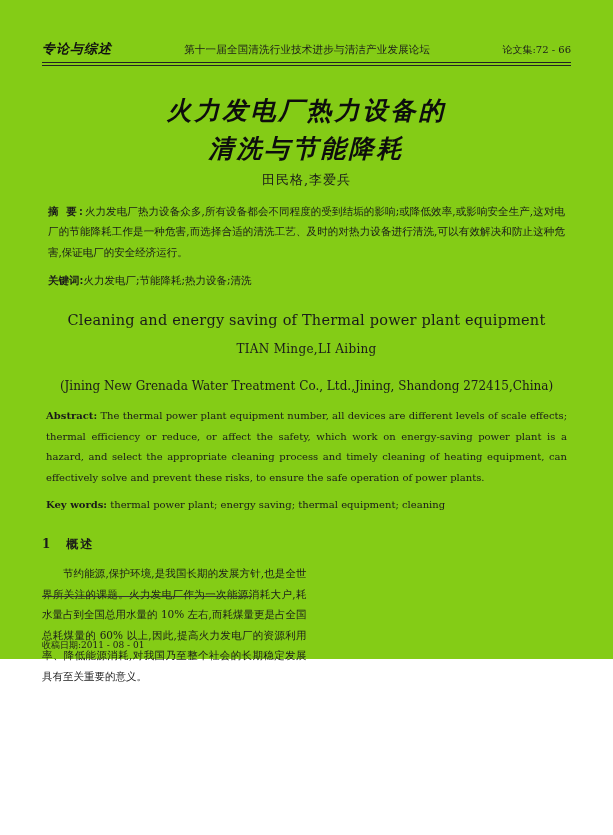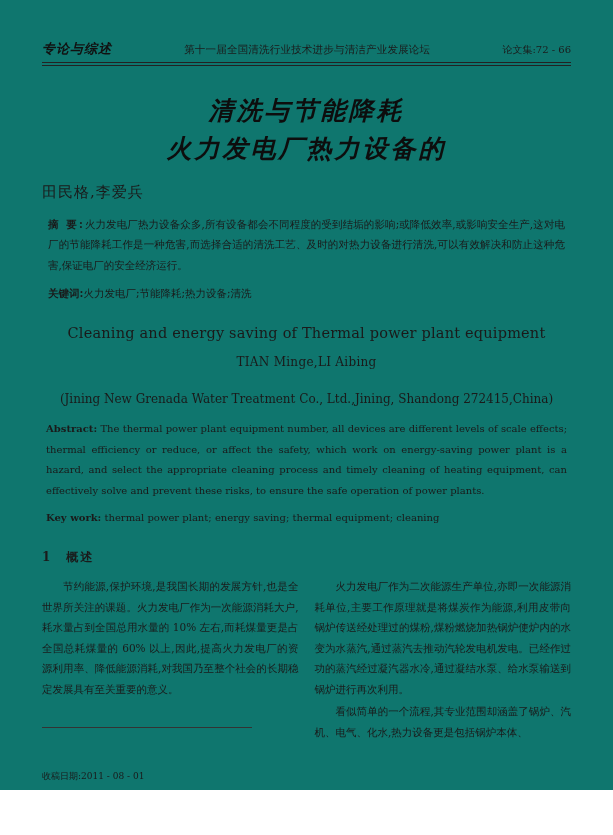--- a/index.html
+++ b/index.html
@@ -11,24 +11,24 @@
     width: 613px;
     height: 835px;
     overflow: hidden;
     font-family: "DejaVu Serif", serif;
     color: #1a1a1a;
     position: relative;
   }
   .page {
     position: relative;
     width: 613px;
-    height: 790px;
+    height: 659px;
     box-sizing: border-box;
     padding: 40px 42px 1px 42px;
-    background: #0f766e;
+    background: #84cc16;
   }
 
   
   .runhead {
     display: flex;
     align-items: baseline;
     justify-content: space-between;
     padding-bottom: 4px;
   }
   .runhead-left {
@@ -64,22 +64,23 @@
     text-align: center;
     font-size: 25px;
     font-weight: bold;
     letter-spacing: 3px;
     line-height: 1.5;
     font-family: "DejaVu Serif", serif;
     color: #0d0d0d;
     font-style: italic;
   }
   .authors-cn {
-    font-size: 15px;
-    margin-top: 16px;
+    text-align: center;
+    font-size: 13px;
+    margin-top: 4px;
     letter-spacing: 1px;
   }
   .affil-cn {
     text-align: center;
     font-size: 10.5px;
     margin-top: 8px;
     letter-spacing: 0.3px;
   }
 
   .abstract-cn {
@@ -194,22 +195,22 @@
 <div class="page">
 
   <div class="runhead">
     <div class="runhead-left">专论与综述</div>
     <div class="runhead-center">第十一届全国清洗行业技术进步与清洁产业发展论坛</div>
     <div class="runhead-right">论文集:72 - 66</div>
   </div>
   <div class="rule-double"></div>
 
   <div class="title-cn">
+    <div>火力发电厂热力设备的</div>
     <div>清洗与节能降耗</div>
-    <div>火力发电厂热力设备的</div>
   </div>
 
   <div class="authors-cn">田民格,李爱兵</div>
 
   <div class="abstract-cn">
     <span class="lead">摘 要:</span><span>火力发电厂热力设备众多,所有设备都会不同程度的受到结垢的影响;或降低效率,或影响安全生产,这对电厂的节能降耗工作是一种危害,而选择合适的清洗工艺、及时的对热力设备进行清洗,可以有效解决和防止这种危害,保证电厂的安全经济运行。</span>
   </div>
 
   <div class="keywords-cn">
     <span class="lead">关键词:</span><span>火力发电厂;节能降耗;热力设备;清洗</span>
@@ -217,36 +218,32 @@
 
   <div class="title-en">Cleaning and energy saving of Thermal power plant equipment</div>
   <div class="authors-en">TIAN Minge,LI Aibing</div>
   <div class="affil-en">(Jining New Grenada Water Treatment Co., Ltd.,Jining, Shandong 272415,China)</div>
 
   <div class="abstract-en">
     <span class="lead">Abstract:</span><span> The thermal power plant equipment number, all devices are different levels of scale effects; thermal efficiency or reduce, or affect the safety, which work on energy-saving power plant is a hazard, and select the appropriate cleaning process and timely cleaning of heating equipment, can effectively solve and prevent these risks, to ensure the safe operation of power plants.</span>
   </div>
 
   <div class="keywords-en">
-    <span class="lead">Key work:</span><span> thermal power plant; energy saving; thermal equipment; cleaning</span>
+    <span class="lead">Key words:</span><span> thermal power plant; energy saving; thermal equipment; cleaning</span>
   </div>
 
   <div class="section-head">
     <span class="section-num">1</span>
     <span class="section-title">概述</span>
   </div>
 
   <div class="cols">
     <div class="col">
       <p>节约能源,保护环境,是我国长期的发展方针,也是全世界所关注的课题。火力发电厂作为一次能源消耗大户,耗水量占到全国总用水量的 10% 左右,而耗煤量更是占全国总耗煤量的 60% 以上,因此,提高火力发电厂的资源利用率、降低能源消耗,对我国乃至整个社会的长期稳定发展具有至关重要的意义。</p>
     </div>
-    <div class="col">
-      <p>火力发电厂作为二次能源生产单位,亦即一次能源消耗单位,主要工作原理就是将煤炭作为能源,利用皮带向锅炉传送经处理过的煤粉,煤粉燃烧加热锅炉使炉内的水变为水蒸汽,通过蒸汽去推动汽轮发电机发电。已经作过功的蒸汽经过凝汽器水冷,通过凝结水泵、给水泵输送到锅炉进行再次利用。</p>
-      <p>看似简单的一个流程,其专业范围却涵盖了锅炉、汽机、电气、化水,热力设备更是包括锅炉本体、</p>
-    </div>
   </div>
 
   <div class="footnote-rule"></div>
   <div class="footnotes">
     <div>收稿日期:2011 - 08 - 01</div>
   </div>
 
 </div>
 
 </body></html>

